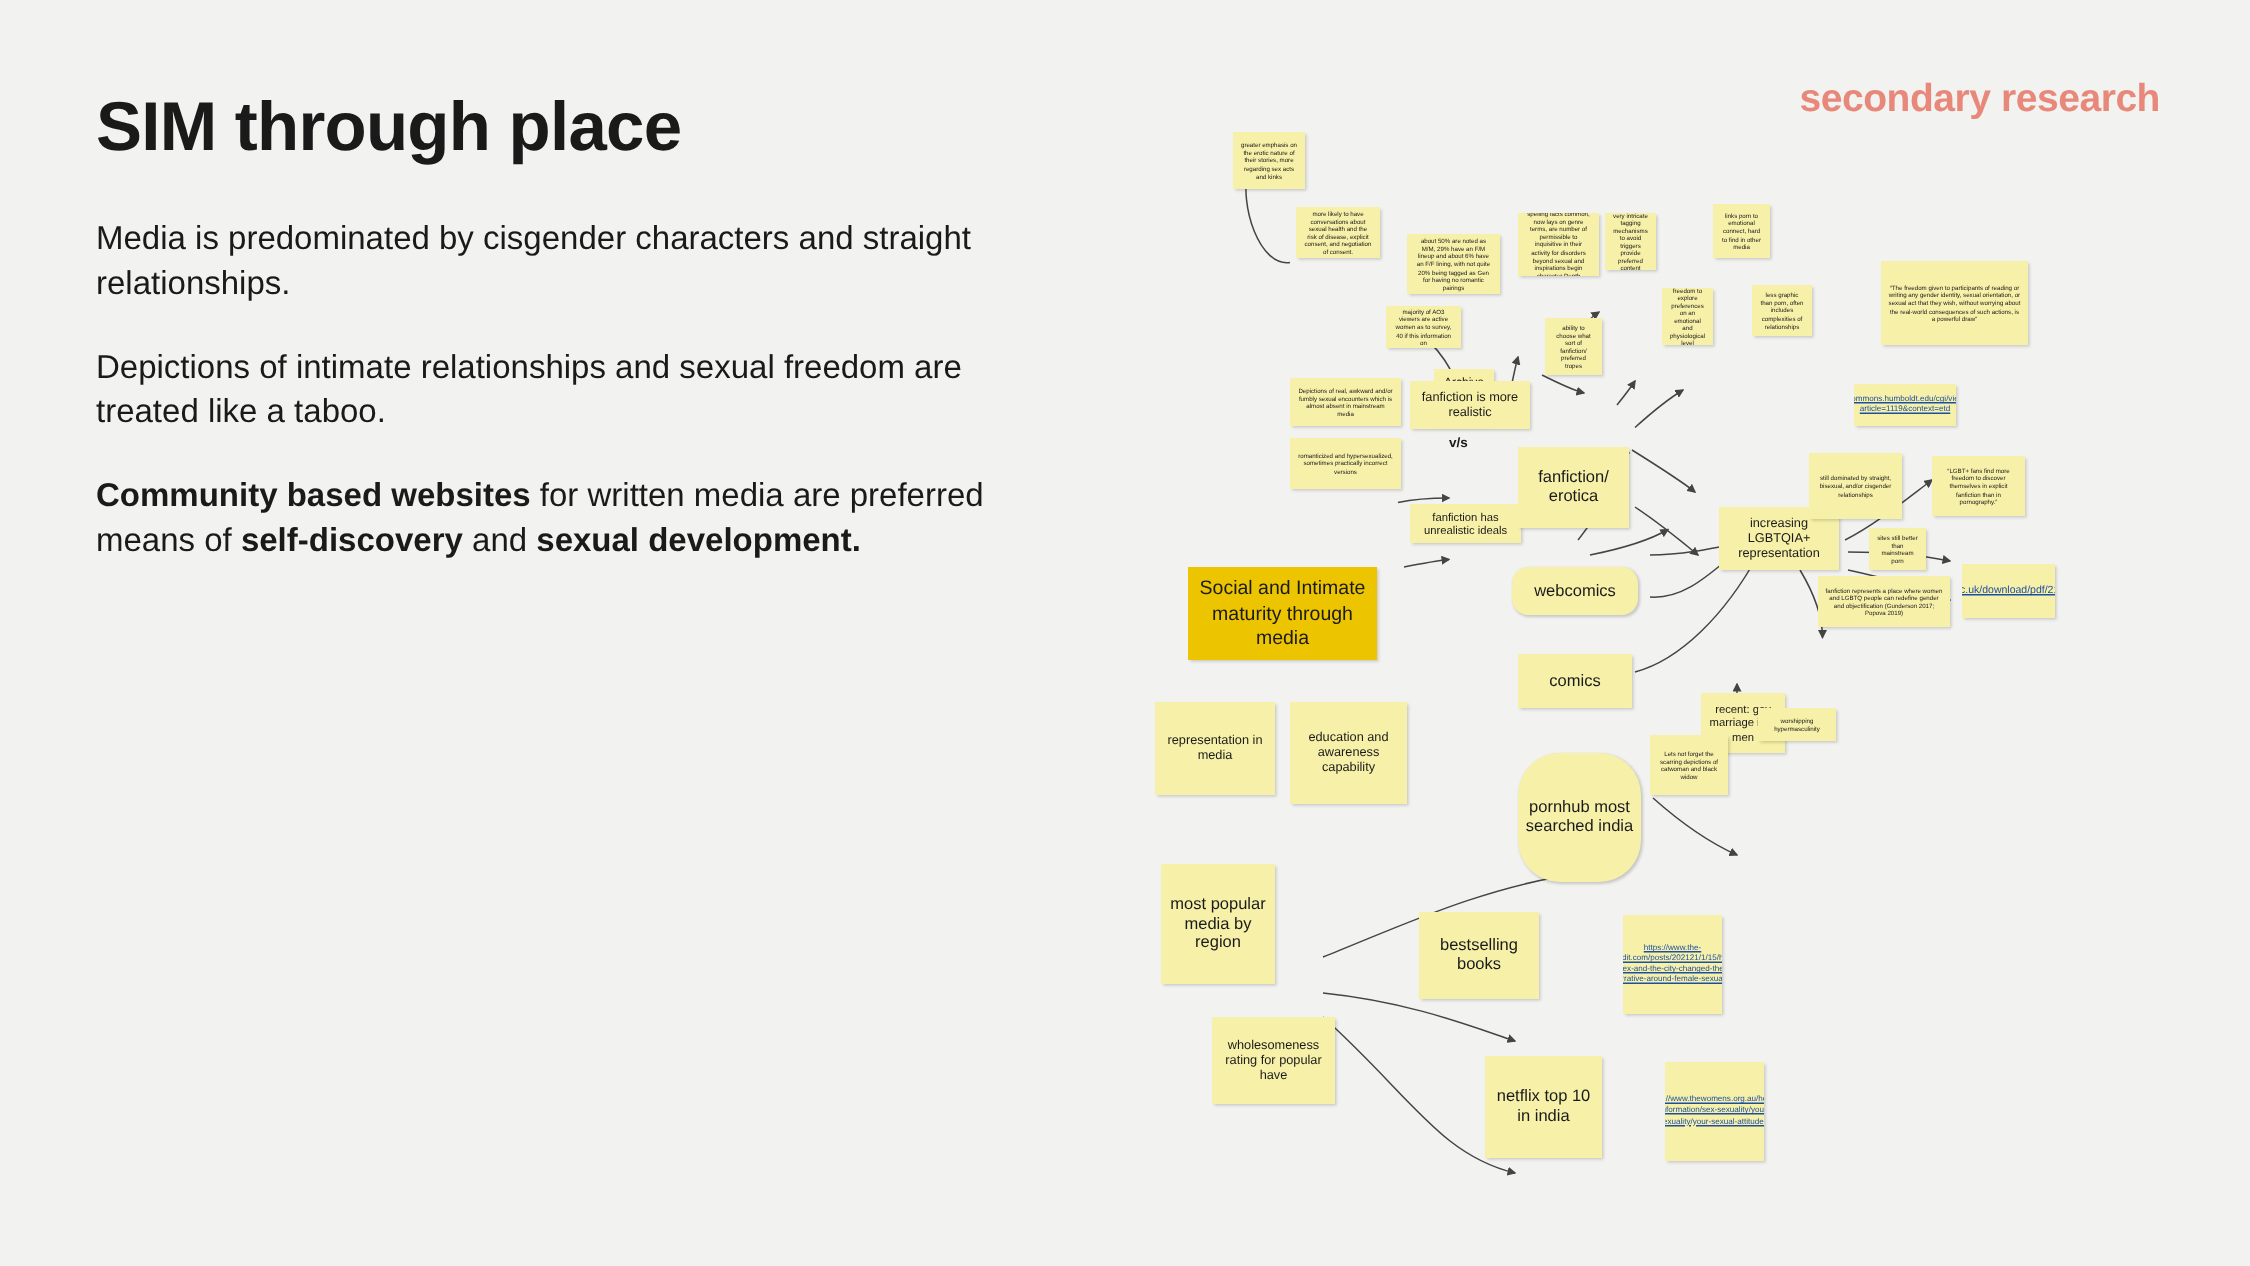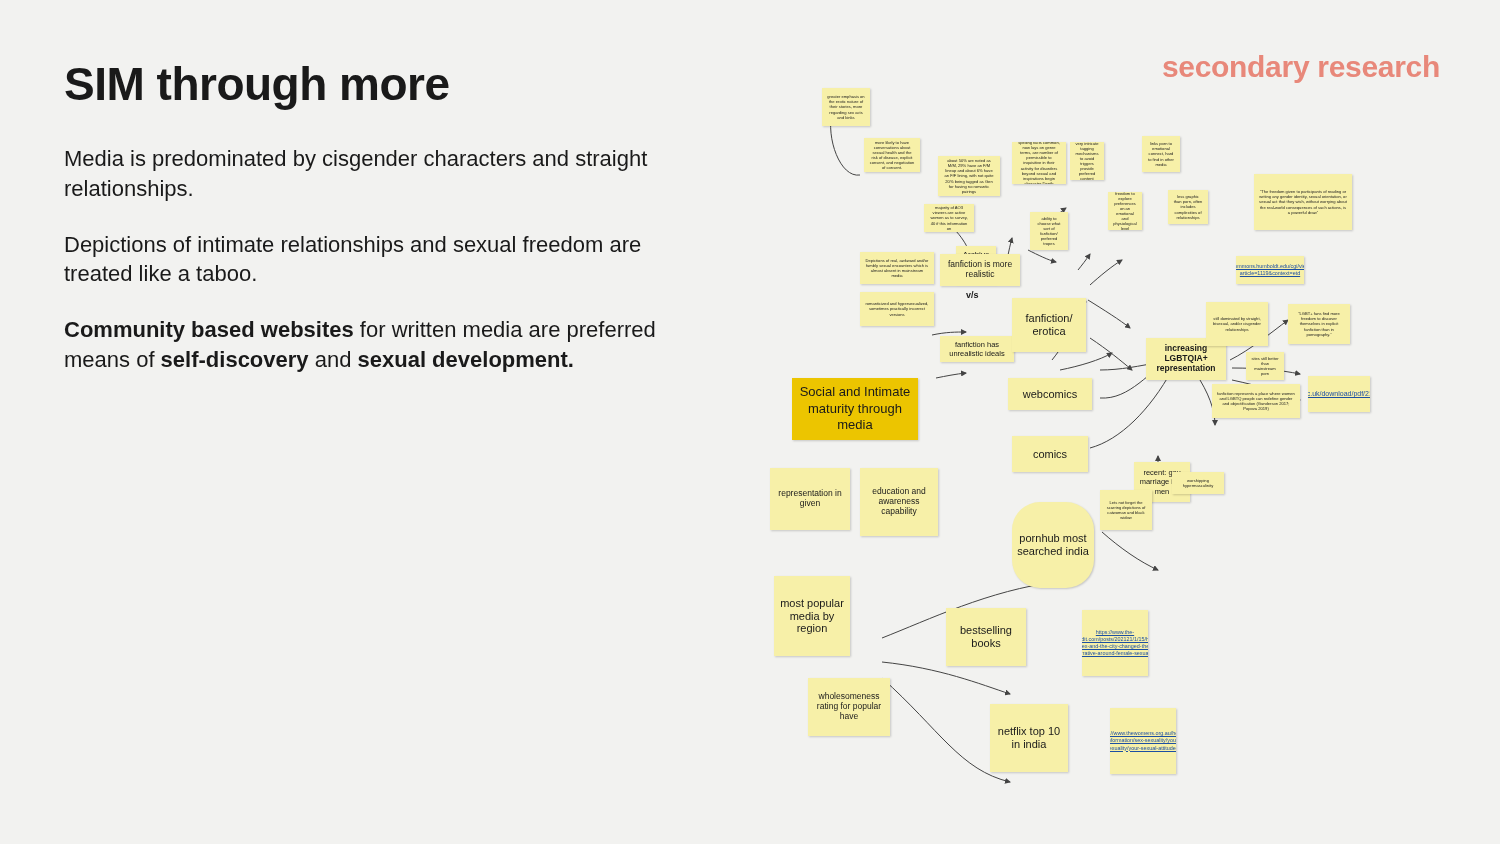--- a/index.html
+++ b/index.html
@@ -36,21 +36,21 @@
     margin: 0 0 26px 0;
     max-width: 640px;
   }
   .body-para b { font-weight: bold; }
 
   
   #section-label {
     position: absolute;
     right: 60px;
     top: 50px;
-    font-size: 30px;
+    font-size: 26px;
     font-weight: bold;
     color: #e8887a;
     letter-spacing: -0.3px;
   }
 
   
   #board {
     position: absolute;
     left: 760px;
     top: 70px;
@@ -98,21 +98,21 @@
     position: absolute;
     font-size: 9px;
     font-weight: bold;
     color: #1a1a1a;
   }
 </style>
 </head>
 <body>
 
 <div id="left-column">
-  <h1 id="page-title">SIM through more</h1>
+  <h1 id="page-title">SIM through place</h1>
   <p class="body-para">Media is predominated by cisgender characters and straight relationships.</p>
   <p class="body-para">Depictions of intimate relationships and sexual freedom are treated like a taboo.</p>
   <p class="body-para"><b>Community based websites</b> for written media are preferred means of <b>self-discovery</b> and <b>sexual development.</b></p>
 </div>
 
 <div id="section-label">secondary research</div>
 
 <div id="board">
 
   <svg id="board-svg" viewBox="0 0 740 740">
@@ -165,31 +165,31 @@
   <div class="note tiny" style="left:348px; top:122px; width:34px; height:38px;">freedom to explore preferences on an emotional and physiological level</div>
   <div class="note tiny" style="left:270px; top:142px; width:38px; height:38px;">ability to choose what sort of fanfiction/ preferred tropes</div>
   <div class="note tiny" style="left:494px; top:104px; width:98px; height:56px;">“The freedom given to participants of reading or writing any gender identity, sexual orientation, or sexual act that they wish, without worrying about the real-world consequences of such actions, is a powerful draw”</div>
   <div class="note tiny" style="left:100px; top:182px; width:74px; height:32px;">Depictions of real, awkward and/or fumbly sexual encounters which is almost absent in mainstream media</div>
   <div class="note mid" style="left:180px; top:184px; width:80px; height:32px;">fanfiction is more realistic</div>
   <div class="vs-label" style="left:206px; top:220px;">v/s</div>
   <div class="note tiny" style="left:100px; top:222px; width:74px; height:34px;">romanticized and hypersexualized, sometimes practically incorrect versions</div>
   <div class="note small" style="left:180px; top:226px; width:74px; height:26px; font-size:7.5px;">fanfiction has unrealistic ideals</div>
   <div class="note big" style="left:252px; top:228px; width:74px; height:54px;">fanfiction/ erotica</div>
   <div class="note hero" style="left:32px; top:308px; width:126px; height:62px;">Social and Intimate maturity through media</div>
-  <div class="note big" style="left:248px; top:308px; width:84px; height:32px;">webcomics</div>
+  <div class="note big" style="left:248px; top:308px; width:84px; height:32px;border-radius:11px;">webcomics</div>
   <div class="note big" style="left:252px; top:366px; width:76px; height:36px;">comics</div>
-  <div class="note mid" style="left:386px; top:268px; width:80px; height:42px;font-weight:bold;">increasing LGBTQIA+ representation</div>
+  <div class="note mid" style="left:386px; top:268px; width:80px; height:42px;">increasing LGBTQIA+ representation</div>
   <div class="note tiny" style="left:446px; top:232px; width:62px; height:44px;">still dominated by straight, bisexual, and/or cisgender relationships</div>
   <div class="note tiny" style="left:486px; top:282px; width:38px; height:28px;">sites still better than mainstream porn</div>
   <div class="note tiny" style="left:528px; top:234px; width:62px; height:40px;">“LGBT+ fans find more freedom to discover themselves in explicit fanfiction than in pornography.”</div>
   <div class="note tiny" style="left:452px; top:314px; width:88px; height:34px;">fanfiction represents a place where women and LGBTQ people can redefine gender and objectification (Gunderson 2017; Popova 2019)</div>
   <div class="note small" style="left:374px; top:352px; width:56px; height:40px; font-size:7.5px;">recent: gay marriage in X men</div>
   <div class="note tiny" style="left:412px; top:402px; width:52px; height:22px;">worshipping hypermasculinity</div>
   <div class="note tiny" style="left:340px; top:420px; width:52px; height:40px;">Lets not forget the scarring depictions of catwoman and black widow</div>
-  <div class="note mid" style="left:10px; top:398px; width:80px; height:62px;">representation in given</div>
+  <div class="note mid" style="left:10px; top:398px; width:80px; height:62px;">representation in media</div>
   <div class="note mid" style="left:100px; top:398px; width:78px; height:68px;">education and awareness capability</div>
   <div class="note big" style="left:252px; top:432px; width:82px; height:86px;border-radius:28px;">pornhub most searched india</div>
   <div class="note big" style="left:14px; top:506px; width:76px; height:80px;">most popular media by region</div>
   <div class="note big" style="left:186px; top:538px; width:80px; height:58px;">bestselling books</div>
   <div class="note mid" style="left:48px; top:608px; width:82px; height:58px;">wholesomeness rating for popular have</div>
   <div class="note big" style="left:230px; top:634px; width:78px; height:68px;">netflix top 10 in india</div>
 
   <div class="note link" style="left:476px; top:186px; width:68px; height:28px;">https://digitalcommons.humboldt.edu/cgi/viewcontent.cgi?article=1119&amp;context=etd</div>
   <div class="note link link-mid" style="left:548px; top:306px; width:62px; height:36px;">https://core.ac.uk/download/pdf/213988872.pdf</div>
   <div class="note link" style="left:322px; top:540px; width:66px; height:66px;">https://www.the-unedit.com/posts/202121/1/15/how-sex-and-the-city-changed-the-narrative-around-female-sexuality</div>

